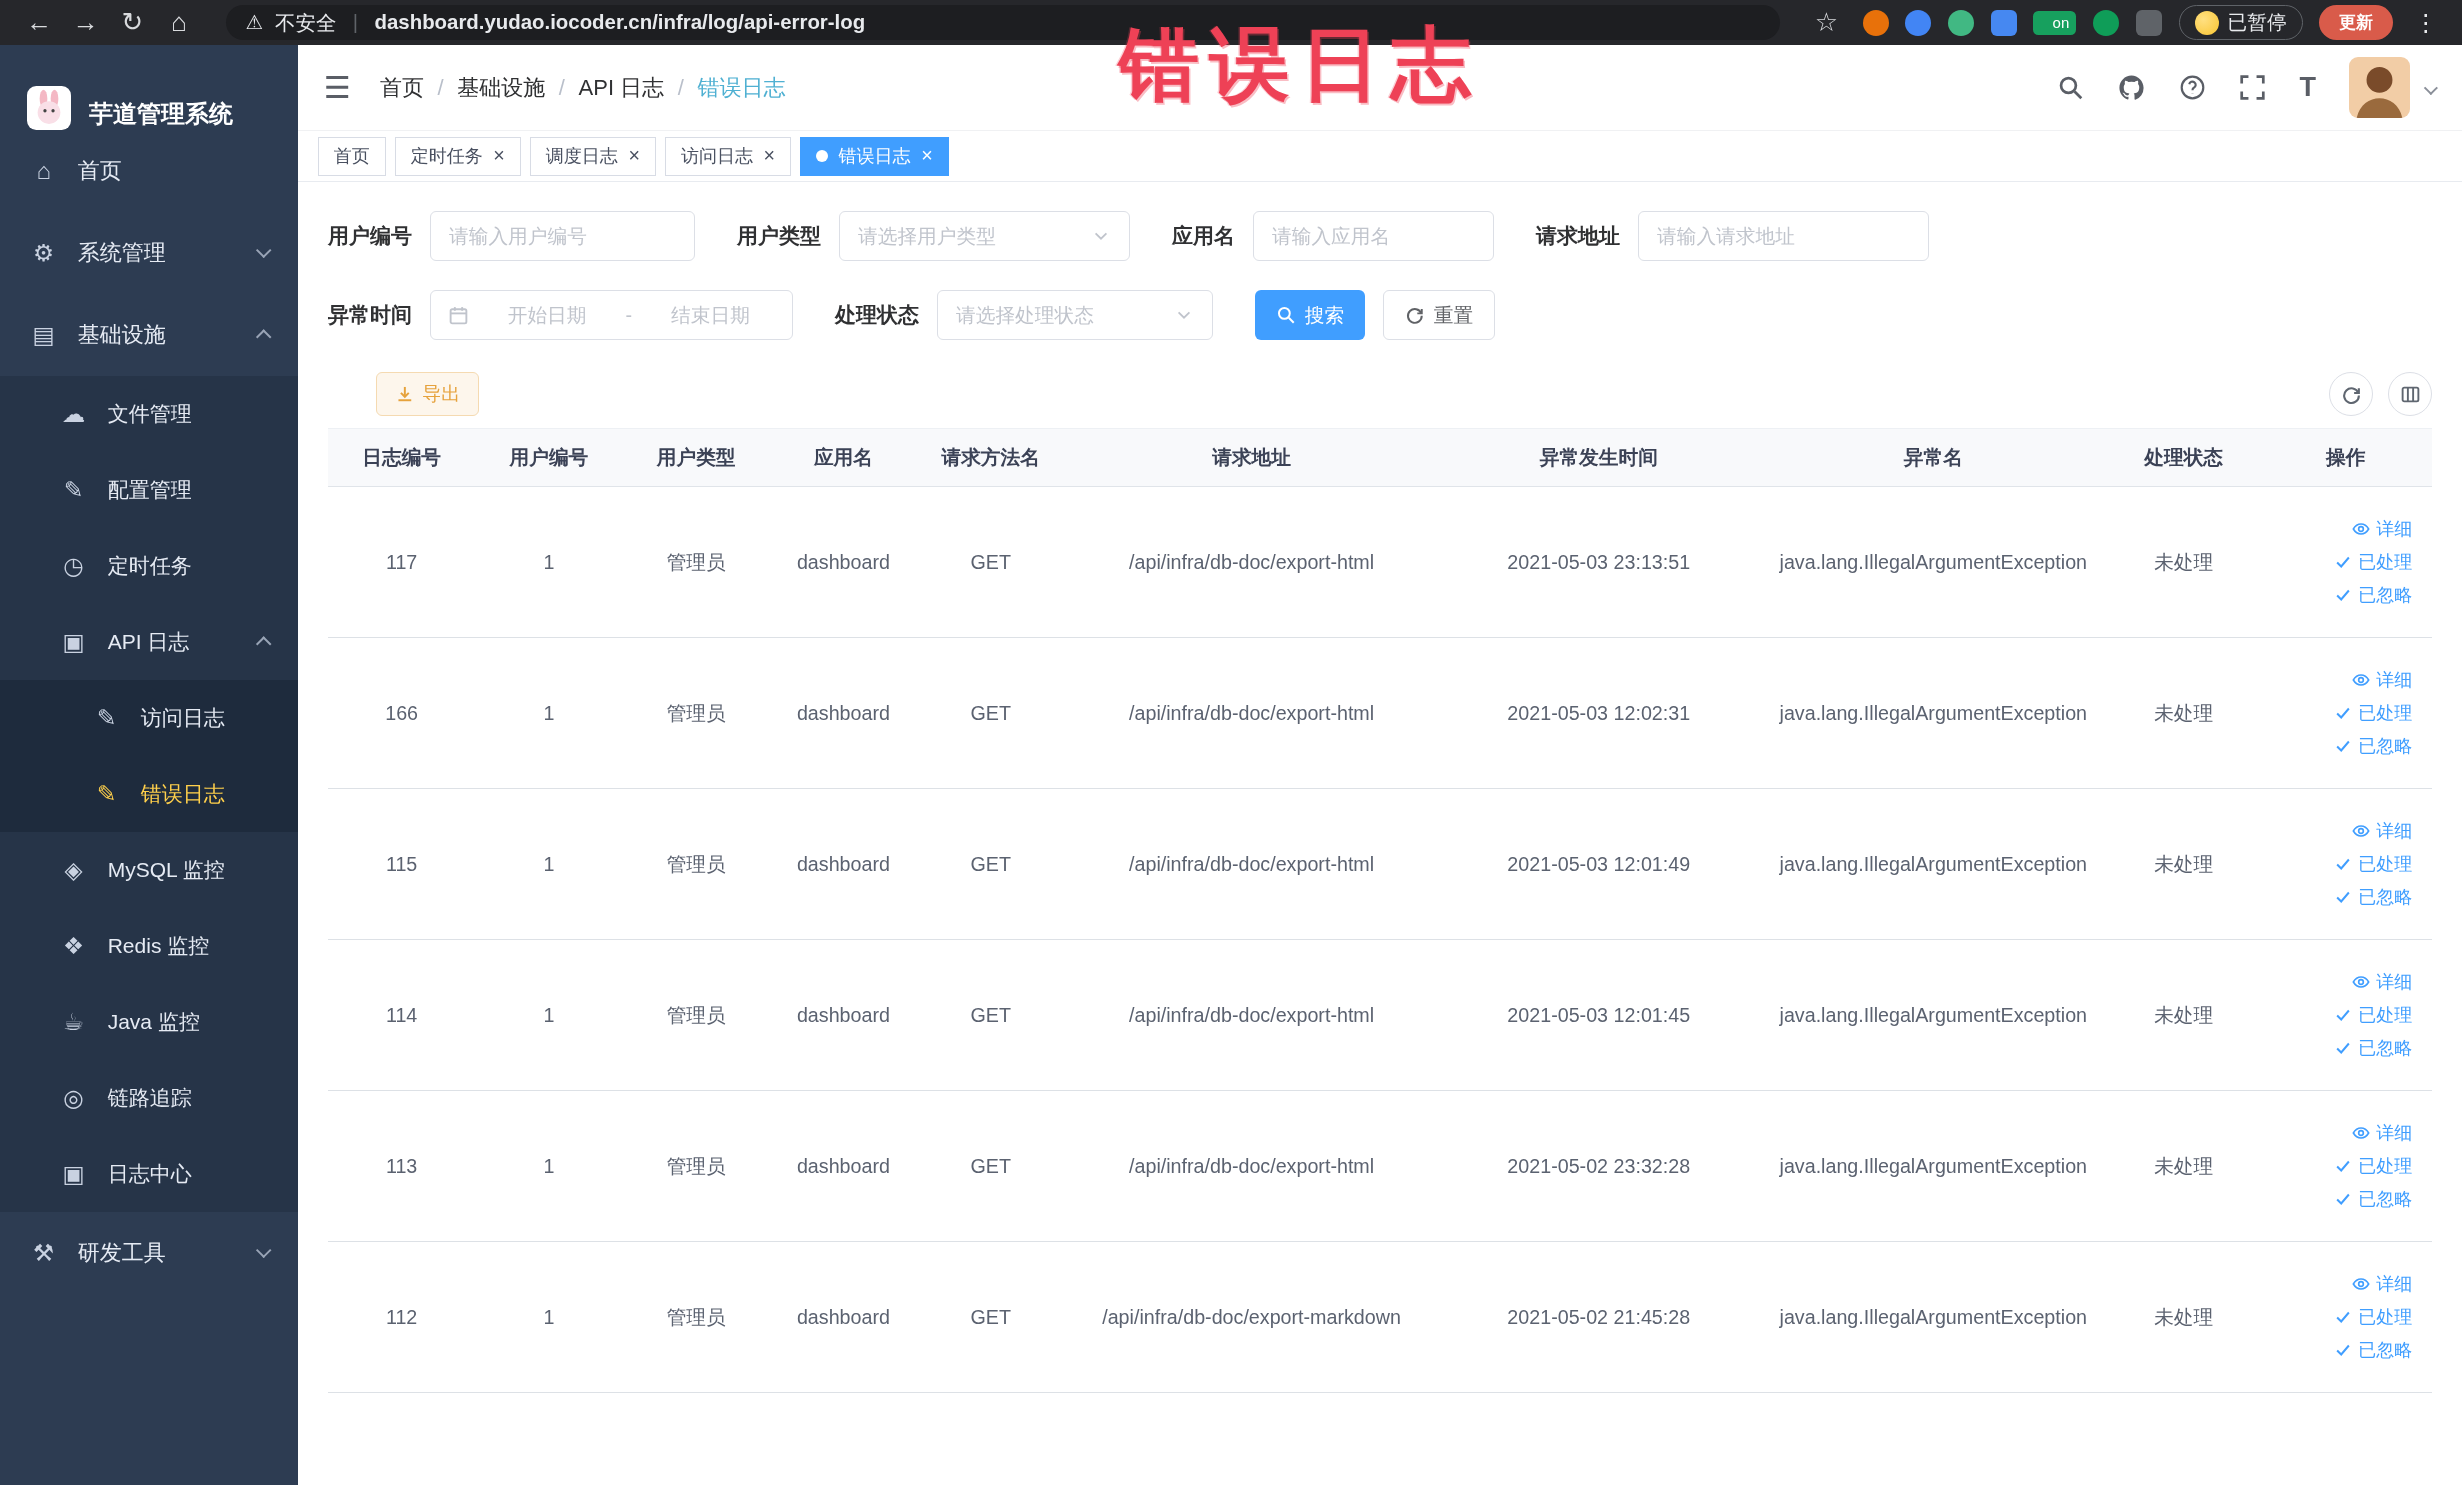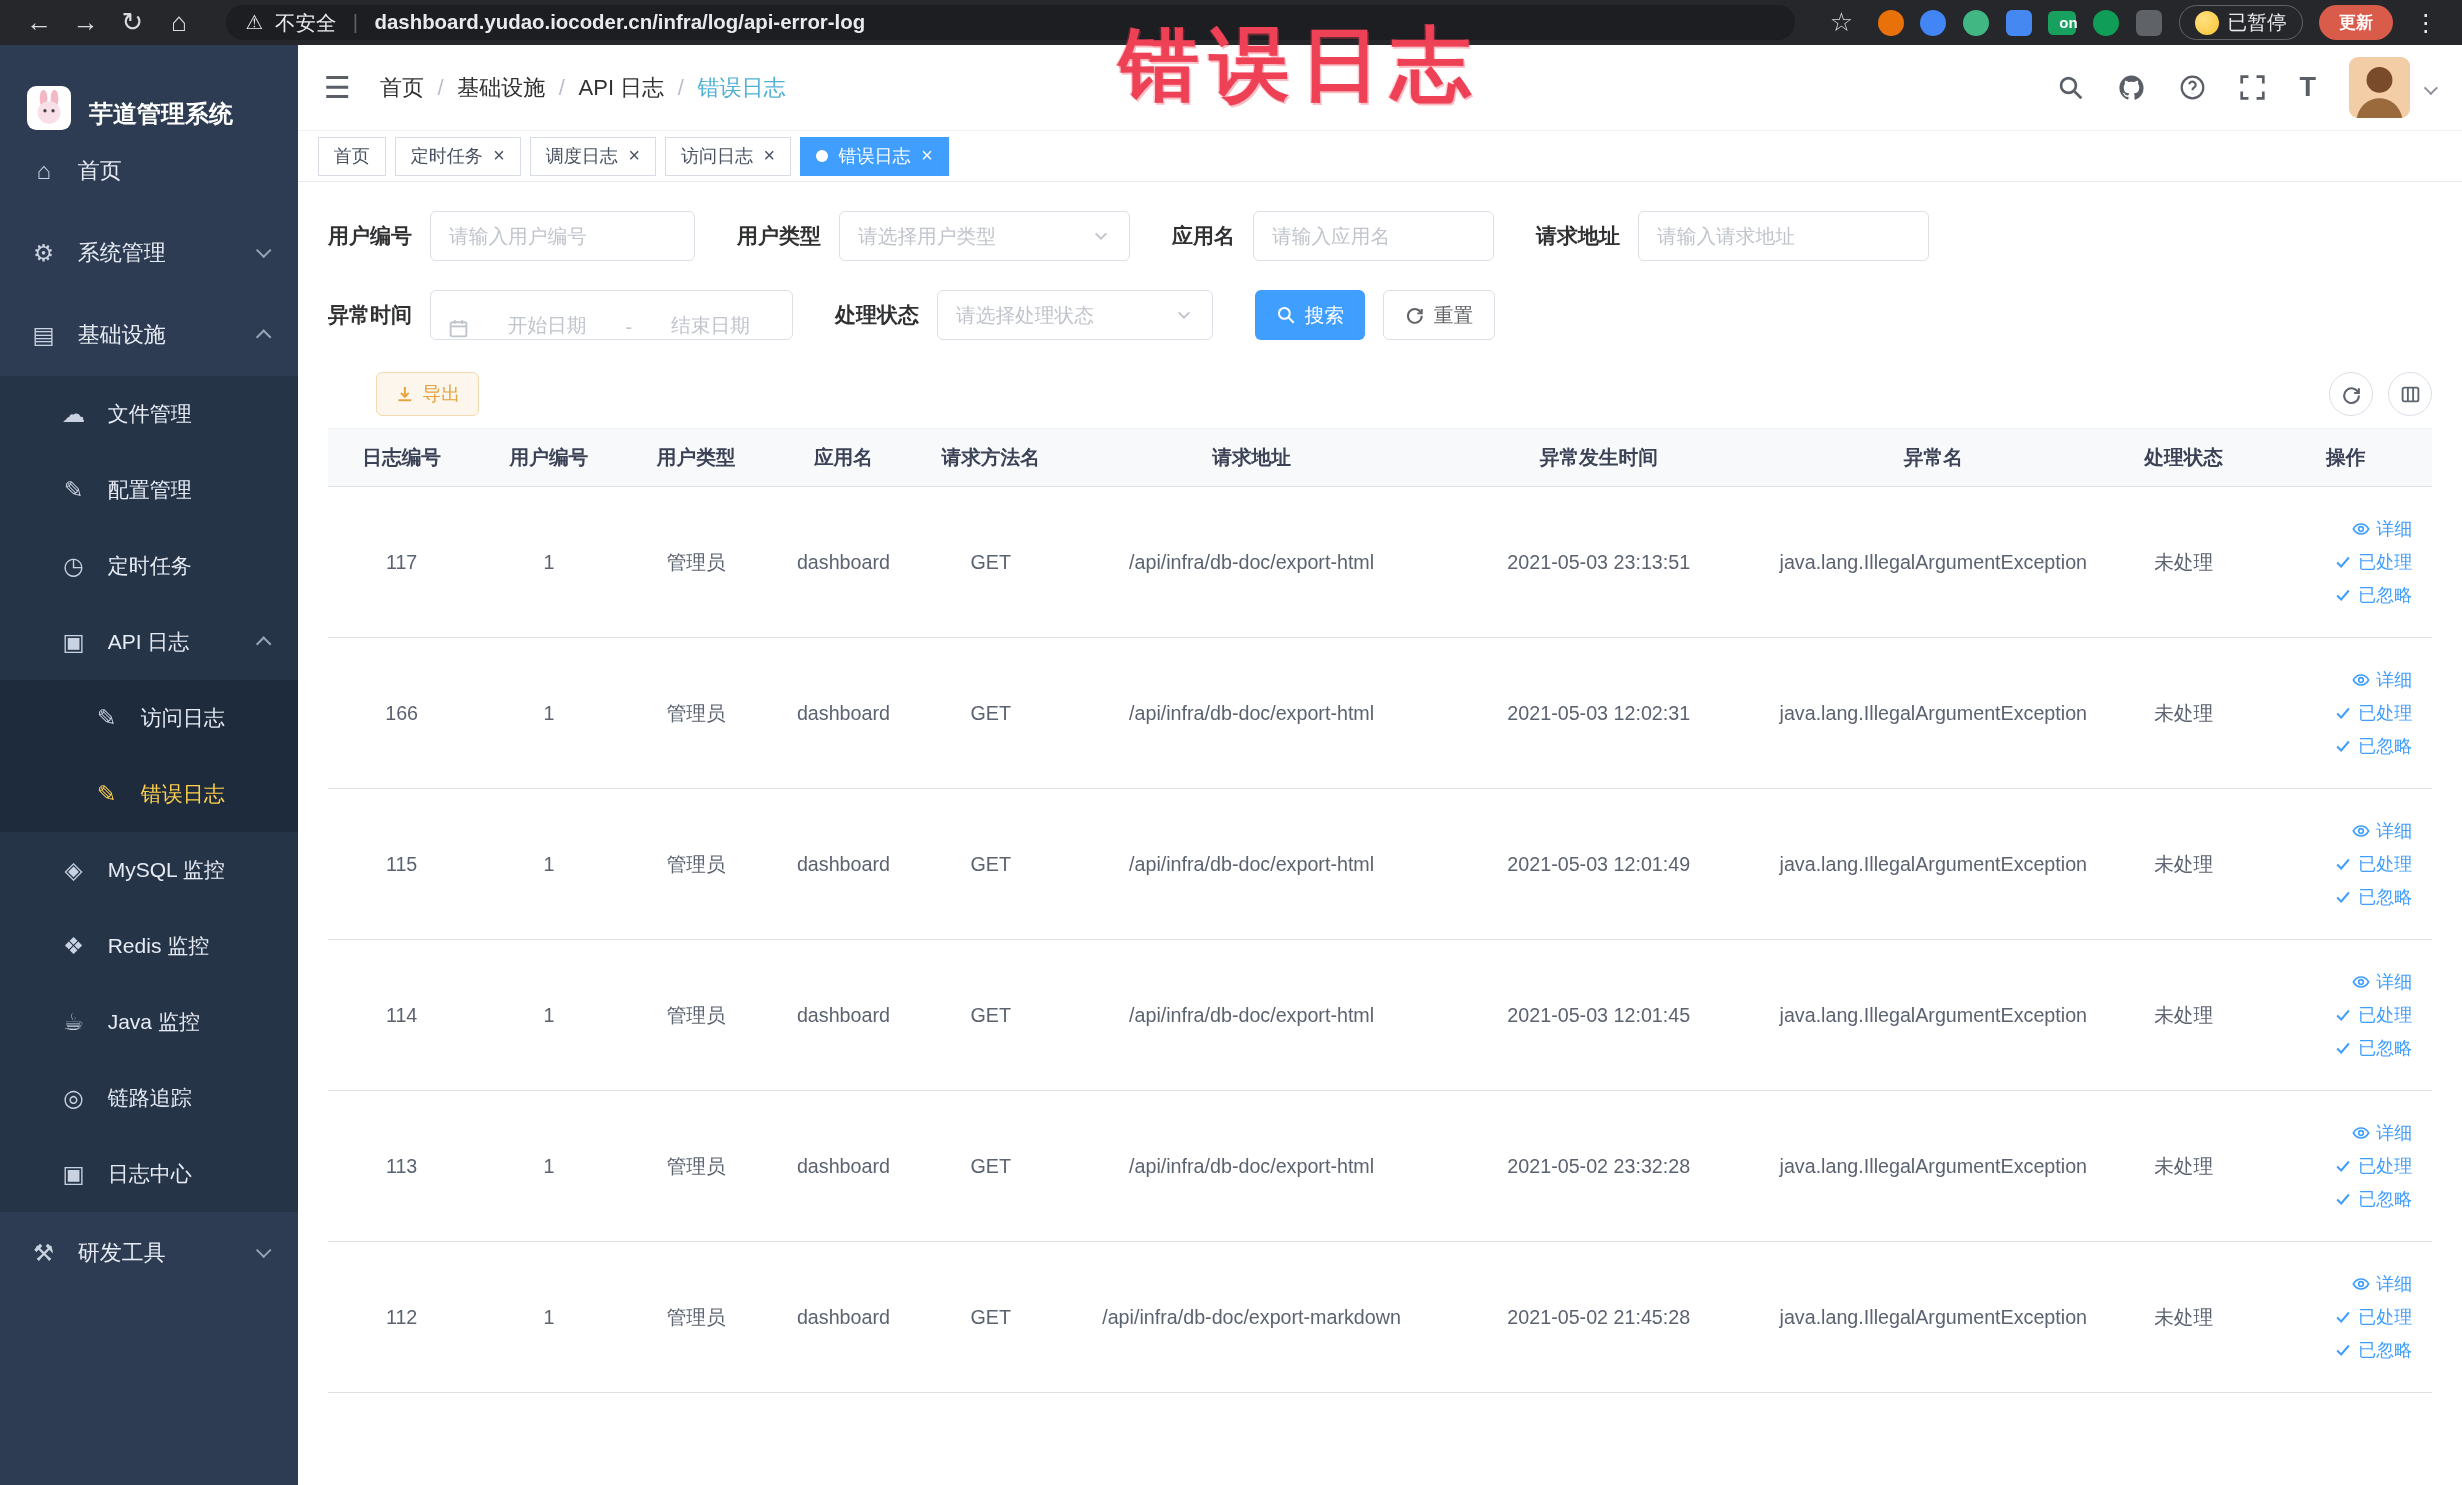--- a/index.html
+++ b/index.html
@@ -9,21 +9,21 @@
   
   .browser-bar { height:45px; background:#26272b; display:flex; align-items:center; padding:0 19.7px; gap:7.6px; color:#dfe1e5; }
   .nav-glyph { width:39px; text-align:center; font-size:26px; color:#d8dadd; cursor:pointer; }
   .omnibox { flex:1; height:35px; background:#1d1e21; border-radius:17.4px; display:flex; align-items:center; padding:0 19.7px; gap:12px; margin:0 19.7px; font-size:20.4px; color:#e8eaed; min-width:0; }
   .omni-warn { color:#e8eaed; font-size:19.7px; }
   .omni-div { color:#5f6368; margin:0 4.5px; }
   .omni-url { font-weight:600; white-space:nowrap; overflow:hidden; }
   .chrome-right { display:flex; align-items:center; gap:16.7px; }
   .ext { width:26px; height:26px; border-radius:50%; flex:none; }
   .ext.sq { border-radius:6px; }
-  .on-badge { width:28px; height:24px; background:#17a05e; border-radius:5.3px; color:#fff; font-size:15px; display:flex; align-items:center; justify-content:center; font-weight:700;padding-left:12px; }
+  .on-badge { width:43px; height:24px; background:#17a05e; border-radius:5.3px; color:#fff; font-size:15px; display:flex; align-items:center; justify-content:center; font-weight:400;padding-left:12px; }
   .pause-pill { display:flex; align-items:center; gap:9px; border:1.5px solid #5f6368; border-radius:756px; padding:3px 15px; font-size:19.7px; color:#e8eaed; }
   .smiley { width:24px; height:24px; border-radius:50%; background:radial-gradient(circle at 35% 35%, #ffe082, #f9c531); position:relative; }
   .update-pill { background:#d95b4a; border:none; border-radius:756px; padding:6px 19.7px; color:#fff; font-size:17px; font-weight:600; }
   .kebab { font-size:24px; color:#e8eaed; padding:0 4.5px; cursor:pointer; }
 
   
   .sidebar { position:absolute; top:45px; left:0; width:298px; bottom:0; background:#2d3c52; color:#e6ebf4; overflow:hidden; }
   .main { position:absolute; top:45px; left:298px; right:0; bottom:0; background:#fff; }
 
   
@@ -63,21 +63,21 @@
 
   
   .content { padding:0 30px; }
   .filter-row { display:flex; align-items:center; margin-top:29px; }
   .fgroup { display:flex; align-items:center; margin-right:42px; }
   .flabel { font-size:21px; font-weight:700; color:#303133; margin-right:18px; white-space:nowrap; }
   .finput { height:50px; border:1.5px solid #dcdfe6; border-radius:6px; font-size:19.7px; padding:0 18px; color:#606266; outline:none; font-family:inherit; }
   .finput::placeholder { color:#c0c4cc; }
   .fselect { height:50px; border:1.5px solid #dcdfe6; border-radius:6px; display:flex; align-items:center; justify-content:space-between; padding:0 19px 0 18px; cursor:pointer; }
   .ph { color:#c0c4cc; font-size:19.7px; }
-  .date-range { height:50px; border:1.5px solid #dcdfe6; border-radius:6px; display:flex; align-items:flex-end; gap:13.6px; padding:0 16.7px; width:363px; cursor:pointer; }
+  .date-range { height:50px; border:1.5px solid #dcdfe6; border-radius:6px; display:flex; align-items:center; gap:13.6px; padding:0 16.7px; width:363px; cursor:pointer; }
   .date-range .ph { flex:1; text-align:center; }
   .btn { height:50px; border-radius:6px; display:flex; align-items:center; gap:9px; padding:0 21px; font-size:19.7px; cursor:pointer; border:none; font-family:inherit; }
   .btn-primary { background:#409eff; color:#fff; }
   .btn-plain { background:#fff; border:1.5px solid #dcdfe6; color:#606266; }
 
   
   .toolbar-row { display:flex; align-items:center; margin-top:32px;padding-left:48px; }
   .btn-export { height:44px; border-radius:6px; background:#fdf6ec; border:1.5px solid #f5dab1; color:#e6a23c; display:flex; align-items:center; gap:7.6px; padding:0 18px; font-size:19px; cursor:pointer; font-family:inherit; }
   .circle-btns { margin-left:auto; display:flex; gap:15px; }
   .cbtn { width:44px; height:44px; border-radius:50%; border:1.5px solid #dcdfe6; background:#fff; color:#5f6670; display:flex; align-items:center; justify-content:center; cursor:pointer; }

